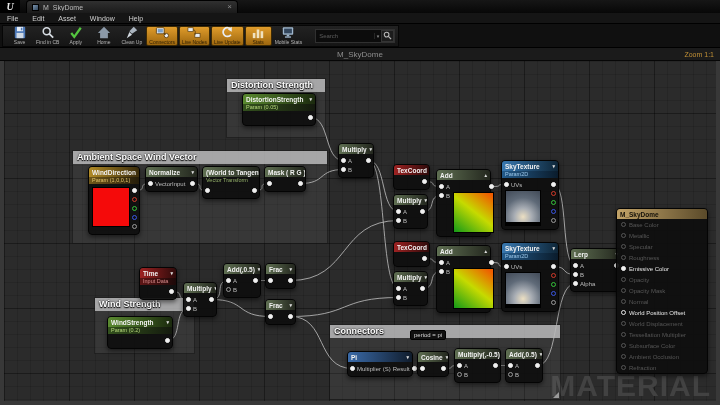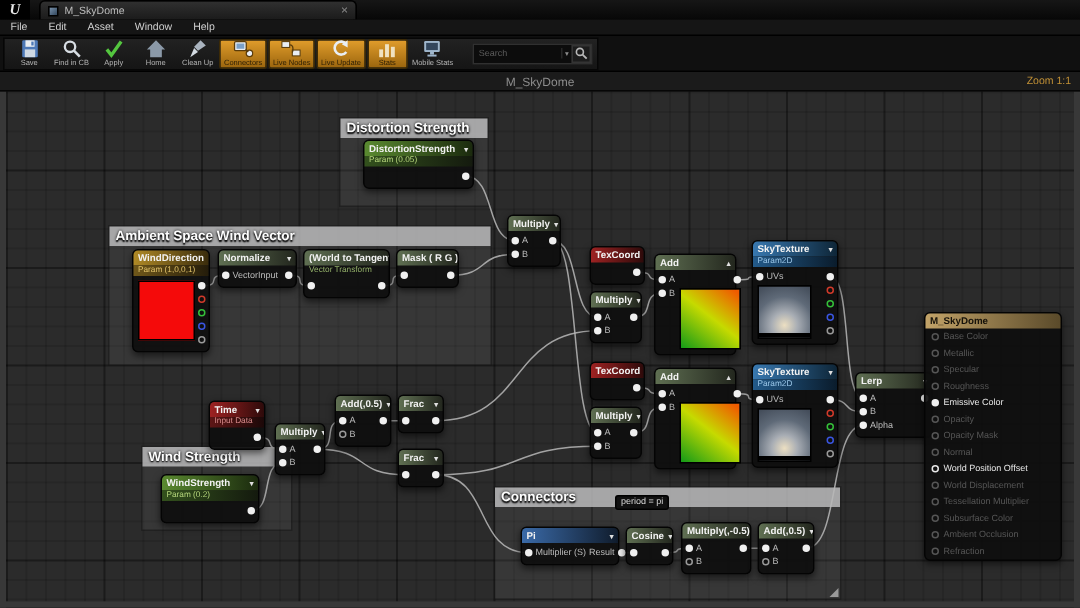--- a/index.html
+++ b/index.html
@@ -230,20 +230,21 @@
       </span>
     </div>
   </div>
 </div>
 
 <div class="graph" id="graph">
   <div class="graph-strip">
     <span class="gtitle">M_SkyDome</span>
     <span class="gzoom">Zoom 1:1</span>
   </div>
+  <div class="watermark">MATERIAL</div>
   <svg class="wires" id="wires" width="712" height="353">
       <path d="M 130.5 142.5 C 145.5 142.5, 131.5 135.5, 146.5 135.5"></path>
       <path d="M 188.5 135.5 C 203.5 135.5, 188.5 142.5, 203.5 142.5"></path>
       <path d="M 250.5 142.5 C 265.5 142.5, 250.5 135.5, 265.5 135.5"></path>
       <path d="M 306.5 69.5 C 326.3 69.5, 319.7 112.5, 339.5 112.5"></path>
       <path d="M 296.5 135.5 C 322.3 135.5, 313.7 121.5, 339.5 121.5"></path>
       <path d="M 364.5 112.5 C 382.5 112.5, 376.5 163.5, 394.5 163.5"></path>
       <path d="M 364.5 112.5 C 382.5 112.5, 376.5 240.5, 394.5 240.5"></path>
       <path d="M 286.5 232.5 C 346.5 232.5, 334.5 172.5, 394.5 172.5"></path>
       <path d="M 286.5 268.5 C 346.5 268.5, 334.5 249.5, 394.5 249.5"></path>

